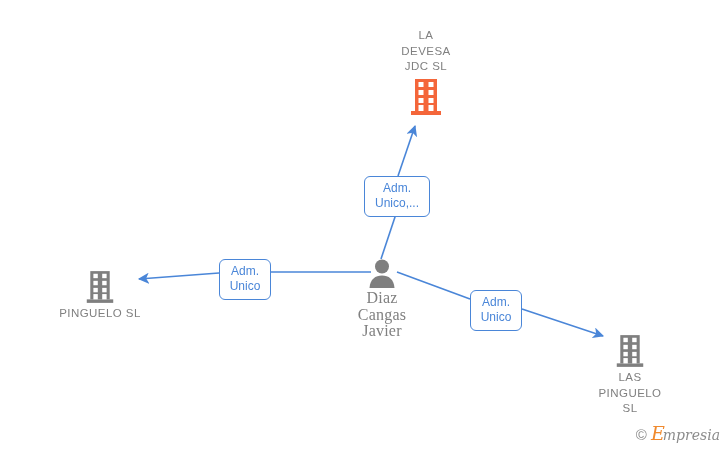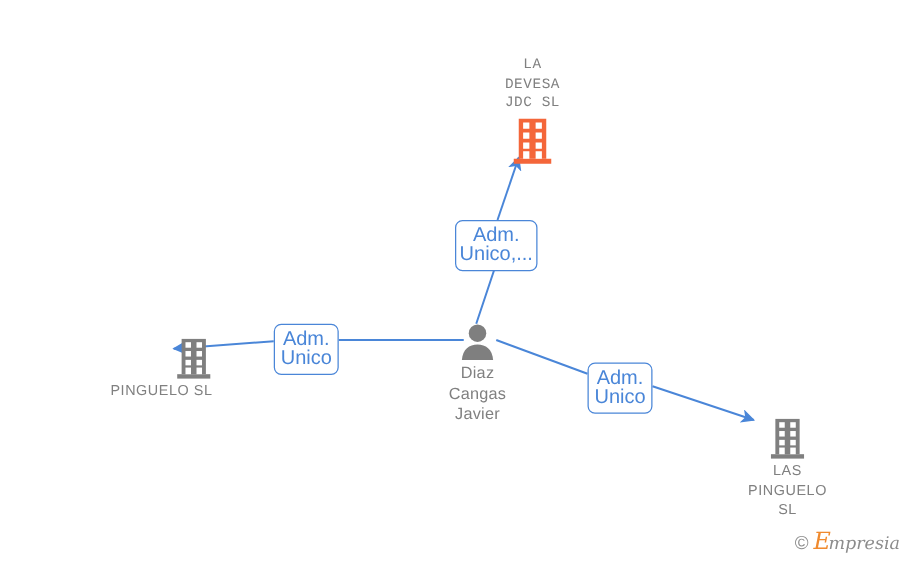--- a/index.html
+++ b/index.html
@@ -46,39 +46,40 @@
     letter-spacing: 0.45px;
     white-space: pre-line;
     margin-top: 2px;
   }
   .caption.above {
     margin-top: 0;
     margin-bottom: 3px;
   }
   .caption.person {
     letter-spacing: 0.2px;
-    font-size: 13px;
+    font-size: 16px;
     line-height: 16.5px;
-  }
-
-  
-  #node-la-devesa  { left: 426px; top: 44px; font-family: Liberation Mono, monospace;  }
+    font-family: Liberation Serif, serif;
+  }
+
+  
+  #node-la-devesa  { left: 426px; top: 28px;  }
   #node-person     { left: 382px; top: 258px; }
-  #node-pinguelo   { left: 100px; top: 270px; text-align: right; }
+  #node-pinguelo   { left: 100px; top: 270px; }
   #node-taravelas  { left: 630px; top: 334px; }
 
   
   .edge-label {
     position: absolute;
     box-sizing: border-box;
     background: #ffffff;
     border: 1.4px solid #4a86d8;
     border-radius: 6px;
     color: #4a86d8;
-    font-size: 16px;
+    font-size: 12px;
     line-height: 15px;
     text-align: center;
     padding: 4px 2px 5px 2px;
     white-space: pre-line;
     z-index: 4;
     cursor: default;
   }
   #label-devesa   { left: 364px; top: 176px; width: 66px; }
   #label-pinguelo { left: 219px; top: 259px; width: 52px; }
   #label-taravelas{ left: 470px; top: 290px; width: 52px; }

